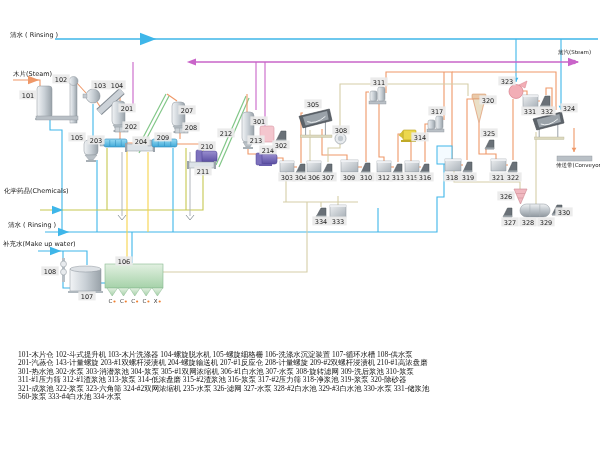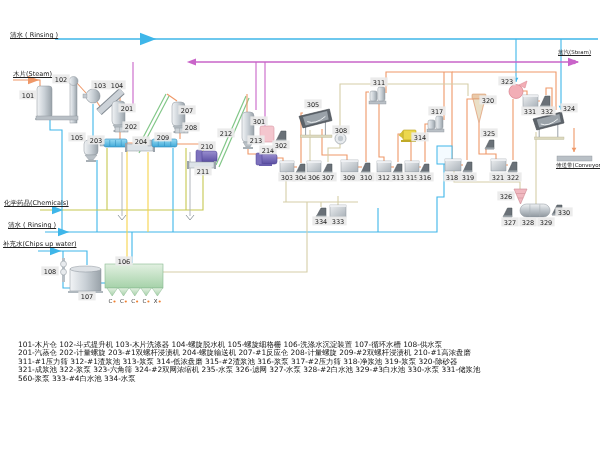--- a/index.html
+++ b/index.html
@@ -1,22 +1,22 @@
 <!DOCTYPE html>
 <html><head>
 <meta charset="utf-8">
 <style>
   html,body{margin:0;padding:0;background:#fff;}
   #page{position:relative;width:600px;height:450px;background:#ffffff;overflow:hidden;
         font-family:"DejaVu Sans",sans-serif;}
   #diagram{position:absolute;left:0;top:0;}
-  .io-label{position:absolute;font-size:6.5px;color:#222;white-space:nowrap;line-height:1;text-decoration:underline;}
+  .io-label{position:absolute;font-size:6.5px;color:#222;white-space:nowrap;line-height:1;}
   .io-label.small{font-size:5.5px;}
-  #legend{position:absolute;left:18px;top:341px;width:575px;color:#111;
-          font-size:7.4px;line-height:8.4px;letter-spacing:0px;white-space:nowrap;}
+  #legend{position:absolute;left:18px;top:351px;width:575px;color:#111;
+          font-size:7.4px;line-height:8.4px;letter-spacing:0px;white-space:nowrap;font-family:Liberation Serif, serif;}
   .legend-line{white-space:nowrap;}
 </style>
 </head>
 <body>
 
 <div id="page">
 
   <svg id="diagram" width="600" height="450" viewBox="0 0 600 450">
     <defs>
       <linearGradient id="gradC" x1="0" y1="0" x2="1" y2="0">
@@ -508,27 +508,28 @@
         <text x="547" y="113.6" font-size="6.5" fill="#1a1a1a" text-anchor="middle" font-family="&quot;DejaVu Sans&quot;,sans-serif">332</text>
         <rect x="329.35" y="216.4" width="17.299999999999997" height="9" fill="#e9e9e9" opacity="0.92"></rect>
         <text x="338" y="223.6" font-size="6.5" fill="#1a1a1a" text-anchor="middle" font-family="&quot;DejaVu Sans&quot;,sans-serif">333</text>
         <rect x="312.35" y="216.4" width="17.299999999999997" height="9" fill="#e9e9e9" opacity="0.92"></rect>
         <text x="321" y="223.6" font-size="6.5" fill="#1a1a1a" text-anchor="middle" font-family="&quot;DejaVu Sans&quot;,sans-serif">334</text>
       </g>
   </svg>
 
   <div class="io-label" style="left:10px;top:32px">清水 ( Rinsing )</div>
   <div class="io-label" style="left:13px;top:71px">木片(Steam)</div>
-  <div class="io-label" style="left:4px;top:200px">化学药品(Chemicals)</div>
+  <div class="io-label" style="left:4px;top:188px">化学药品(Chemicals)</div>
   <div class="io-label" style="left:8px;top:222px">清水 ( Rinsing )</div>
-  <div class="io-label" style="left:3px;top:241px">补充水(Chips up water)</div>
+  <div class="io-label" style="left:3px;top:241px">补充水(Make up water)</div>
   <div class="io-label small" style="left:558px;top:50px">蒸汽(Steam)</div>
   <div class="io-label small" style="left:556px;top:163px">传送带(Conveyor)</div>
 
   <div id="legend">
     <div class="legend-line">101-木片仓  102-斗式提升机  103-木片洗涤器  104-螺旋脱水机  105-螺旋细格栅  106-洗涤水沉淀装置  107-循环水槽  108-供水泵</div>
-    <div class="legend-line">201-汽蒸仓  202-计量螺旋  203-#1双螺杆浸渍机  204-螺旋输送机  207-#1反应仓  208-计量螺旋  209-#2双螺杆浸渍机  210-#1高浓盘磨</div>
+    <div class="legend-line">201-汽蒸仓  143-计量螺旋  203-#1双螺杆浸渍机  204-螺旋输送机  207-#1反应仓  208-计量螺旋  209-#2双螺杆浸渍机  210-#1高浓盘磨</div>
+    <div class="legend-line">301-热水池  302-水泵  303-消潜浆池  304-浆泵  305-#1双网浓缩机  306-#1白水池  307-水泵  308-旋转滤网  309-洗后浆池  310-浆泵</div>
     <div class="legend-line">311-#1压力筛  312-#1渣浆池  313-浆泵  314-低浓盘磨  315-#2渣浆池  316-浆泵  317-#2压力筛  318-净浆池  319-浆泵  320-除砂器</div>
     <div class="legend-line">321-成浆池  322-浆泵  323-六角筛  324-#2双网浓缩机  235-水泵  326-滤网  327-水泵  328-#2白水池  329-#3白水池  330-水泵  331-储浆池</div>
     <div class="legend-line">560-浆泵  333-#4白水池  334-水泵</div>
   </div>
 
 </div>
 
 </body></html>

